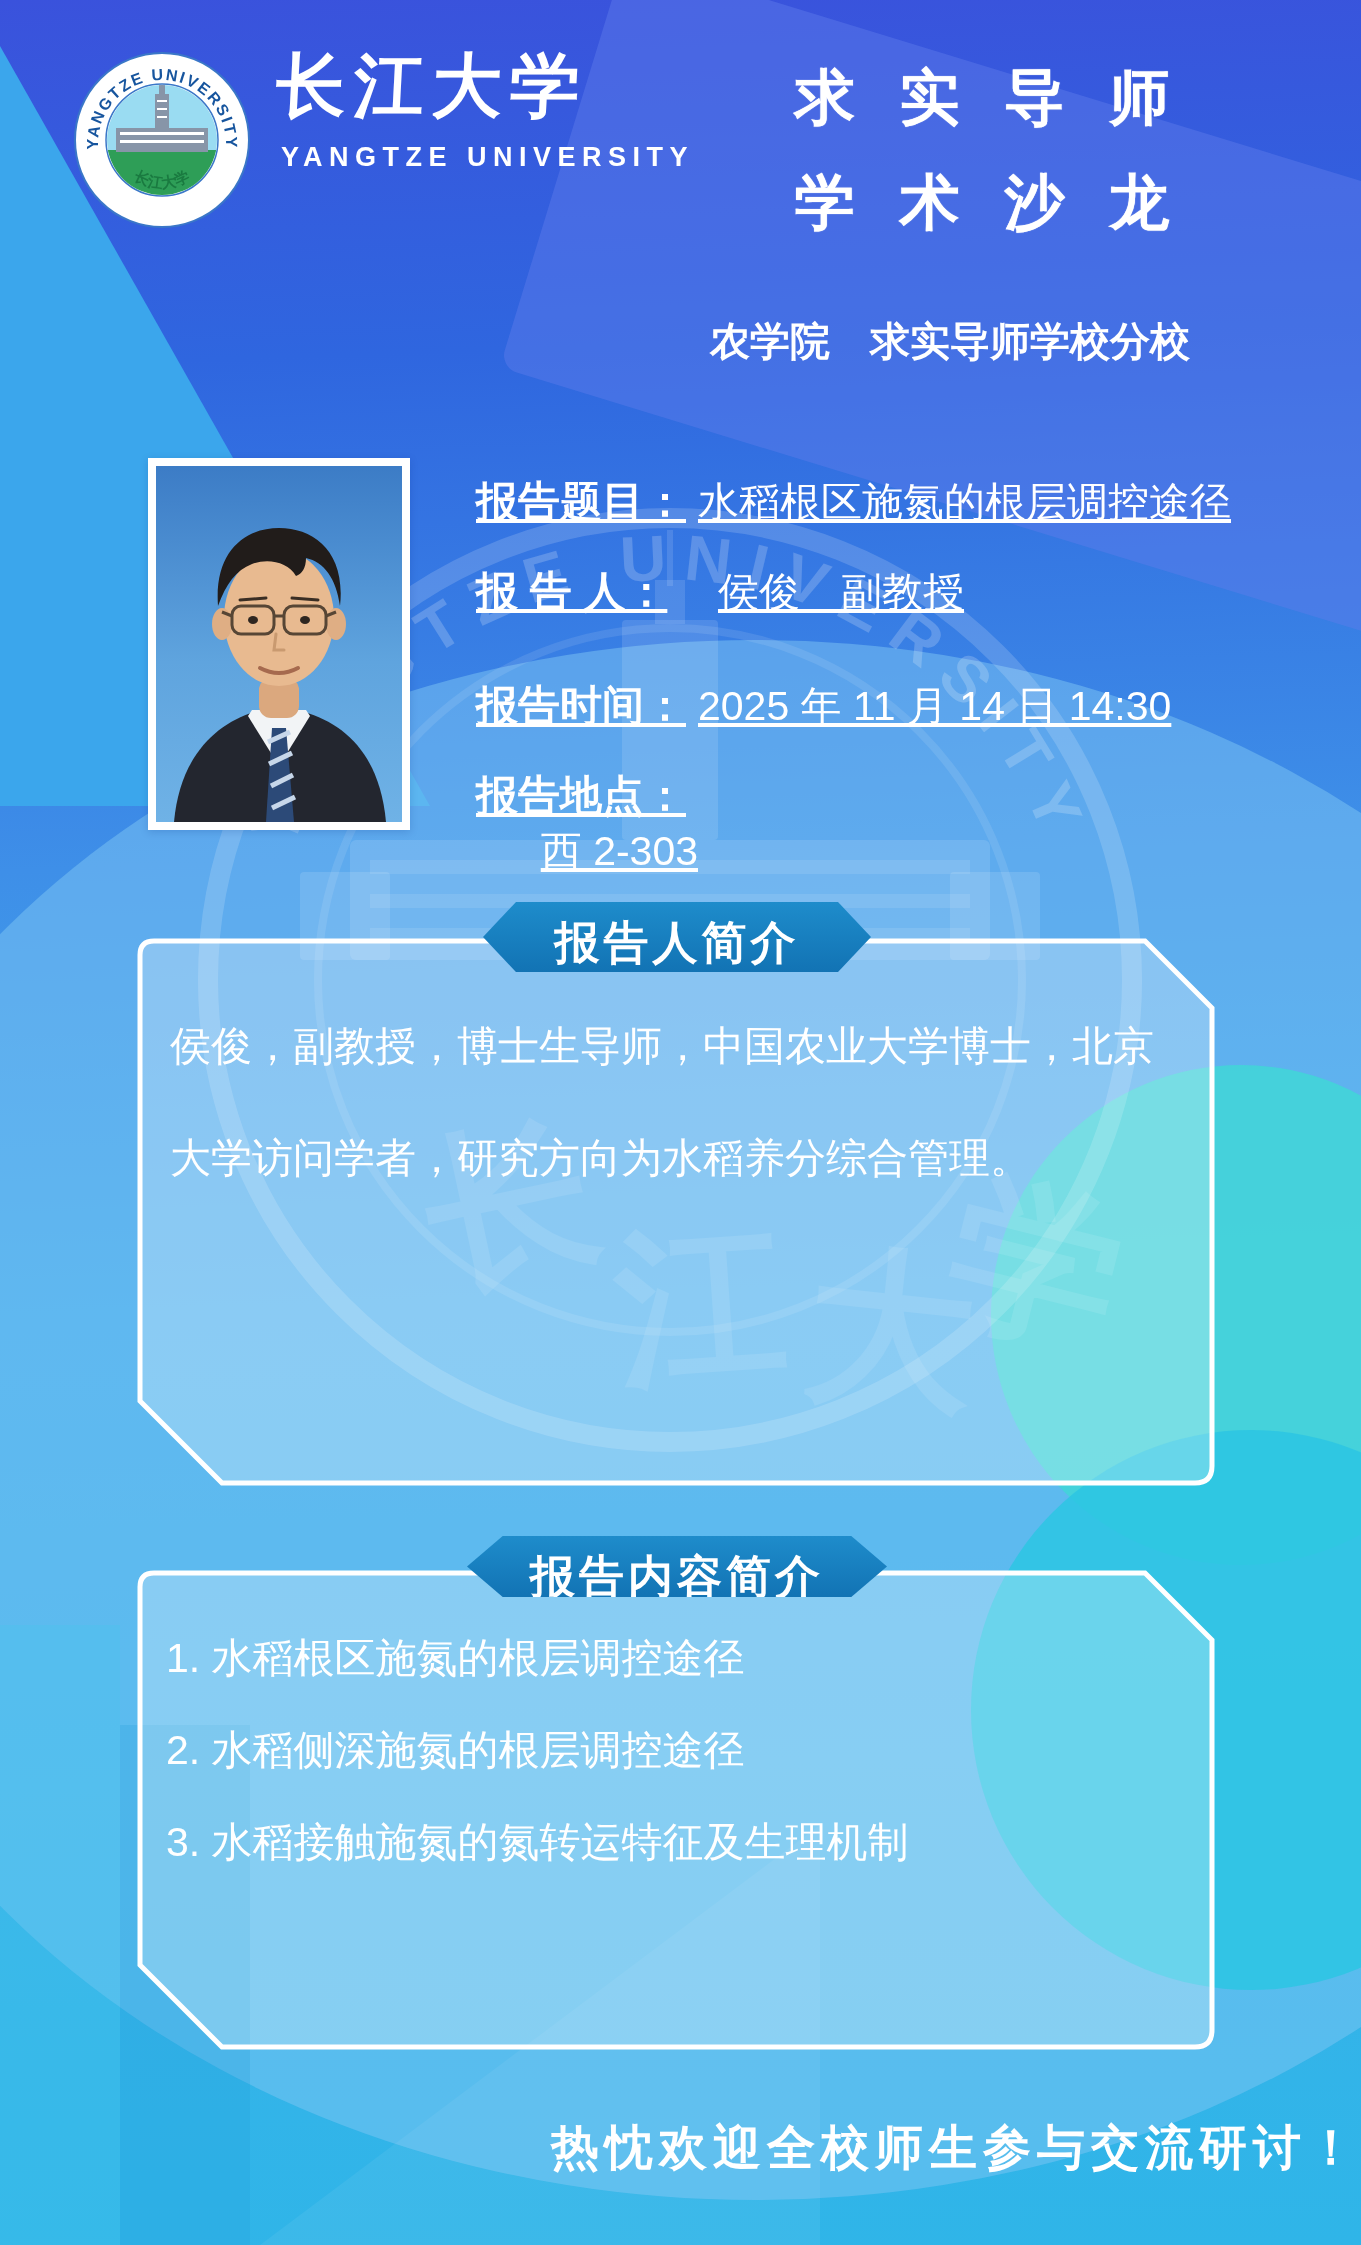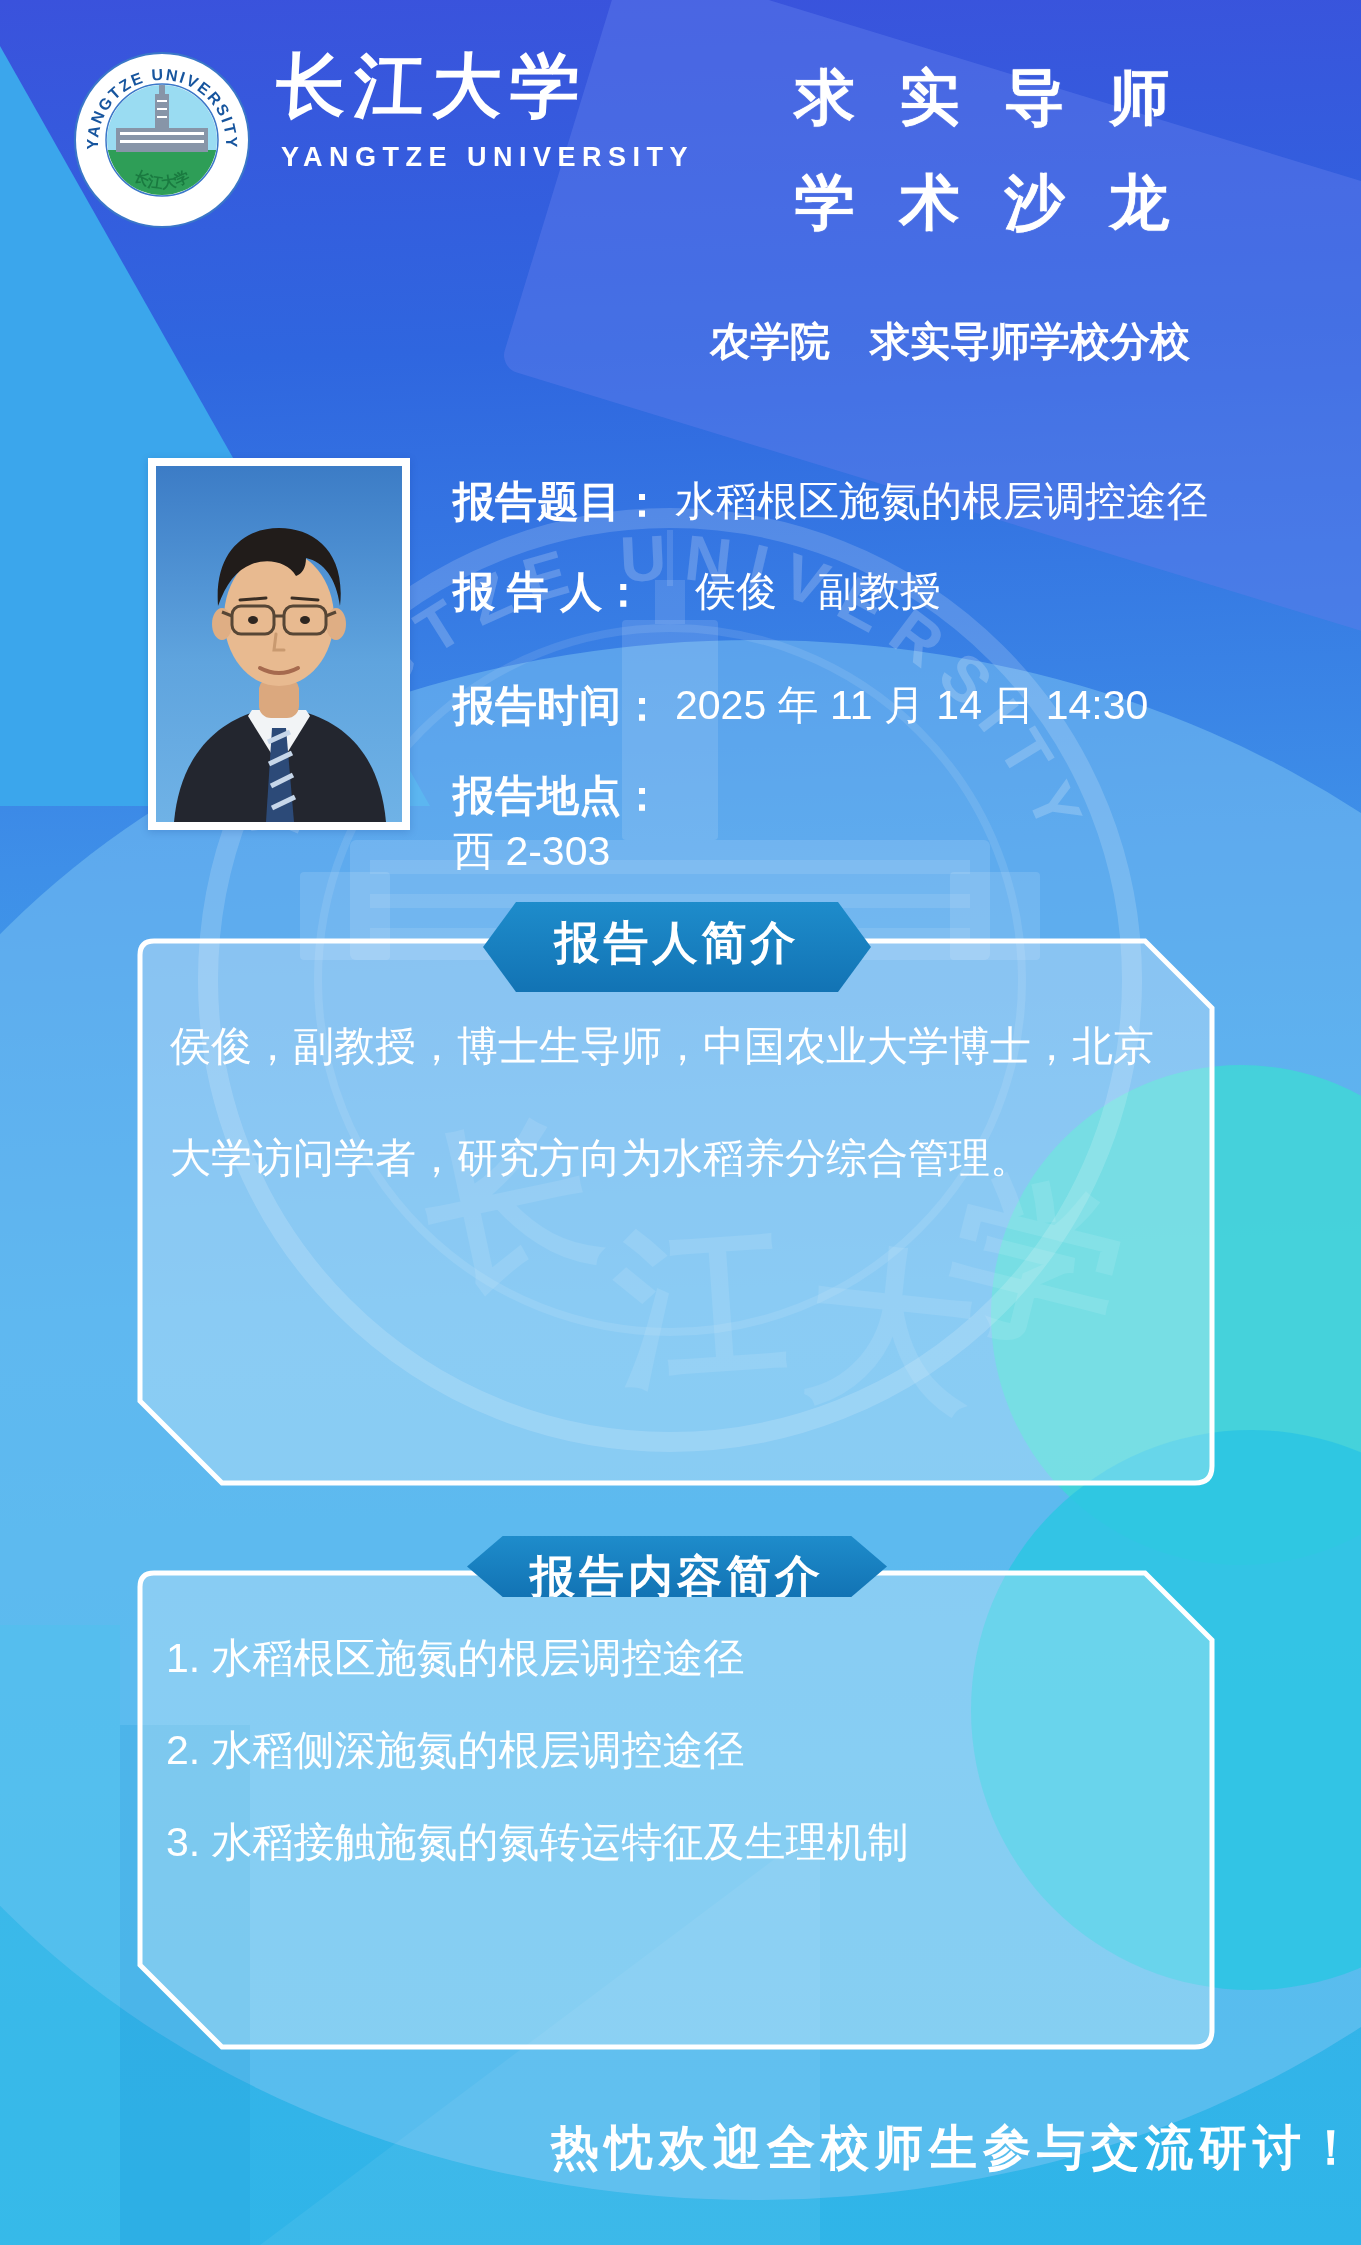--- a/index.html
+++ b/index.html
@@ -36,34 +36,34 @@
   .event-title .l2{margin-top:24px;}
   .subtitle{position:absolute;left:600px;top:314px;width:700px;text-align:center;color:#fff;
     font-weight:700;font-size:40px;}
 
   
   .photo{position:absolute;left:148px;top:458px;width:262px;height:372px;background:#fff;
     padding:8px;box-sizing:border-box;box-shadow:0 2px 8px rgba(0,40,120,0.18);}
   .photo svg{display:block;width:100%;height:100%;}
 
   
-  .info-row{position:absolute;left:453px;display:flex;color:#fff;align-items:flex-start;}
+  .info-row{position:absolute;left:476px;display:flex;color:#fff;align-items:flex-end;text-decoration:underline;}
   .info-row .lbl{width:222px;font-weight:700;font-size:42px;flex:none;}
   .info-row .val{font-size:41px;font-weight:400;}
   .row0{top:474px;}.row1{top:564px;}.row2{top:678px;}.row3{top:768px;flex-direction:column;}
   .row1 .val{margin-left:20px;}
 
   
   .box-svg{position:absolute;left:137px;width:1078px;}
   .box1{top:938px;height:548px;}
   .box2{top:1570px;height:480px;}
   .badge{position:absolute;color:#fff;font-weight:700;font-size:45px;text-align:center;
     letter-spacing:4px;background:linear-gradient(180deg,#1E8CCB,#1273B4);
     clip-path:polygon(0 50%,8.5% 0,91.5% 0,100% 50%,91.5% 100%,8.5% 100%);}
-  .badge1{left:483px;top:902px;width:388px;height:90px;line-height:82px;}
+  .badge1{left:483px;top:902px;width:388px;height:70px;line-height:82px;}
   .badge2{left:467px;top:1536px;width:420px;height:61px;line-height:82px;}
 
   .bio{position:absolute;left:170px;top:990px;width:1000px;color:#fff;font-size:41px;line-height:112px;}
   .content-list{position:absolute;left:166px;top:1612px;width:1000px;color:#fff;}
   .content-list .item{font-size:41px;line-height:92px;}
 
   .footer{position:absolute;left:0;top:2116px;width:100%;text-align:right;color:#fff;
     font-family:"DejaVu Serif",serif;font-weight:700;font-size:48px;letter-spacing:6px;}
 </style>
 </head>

